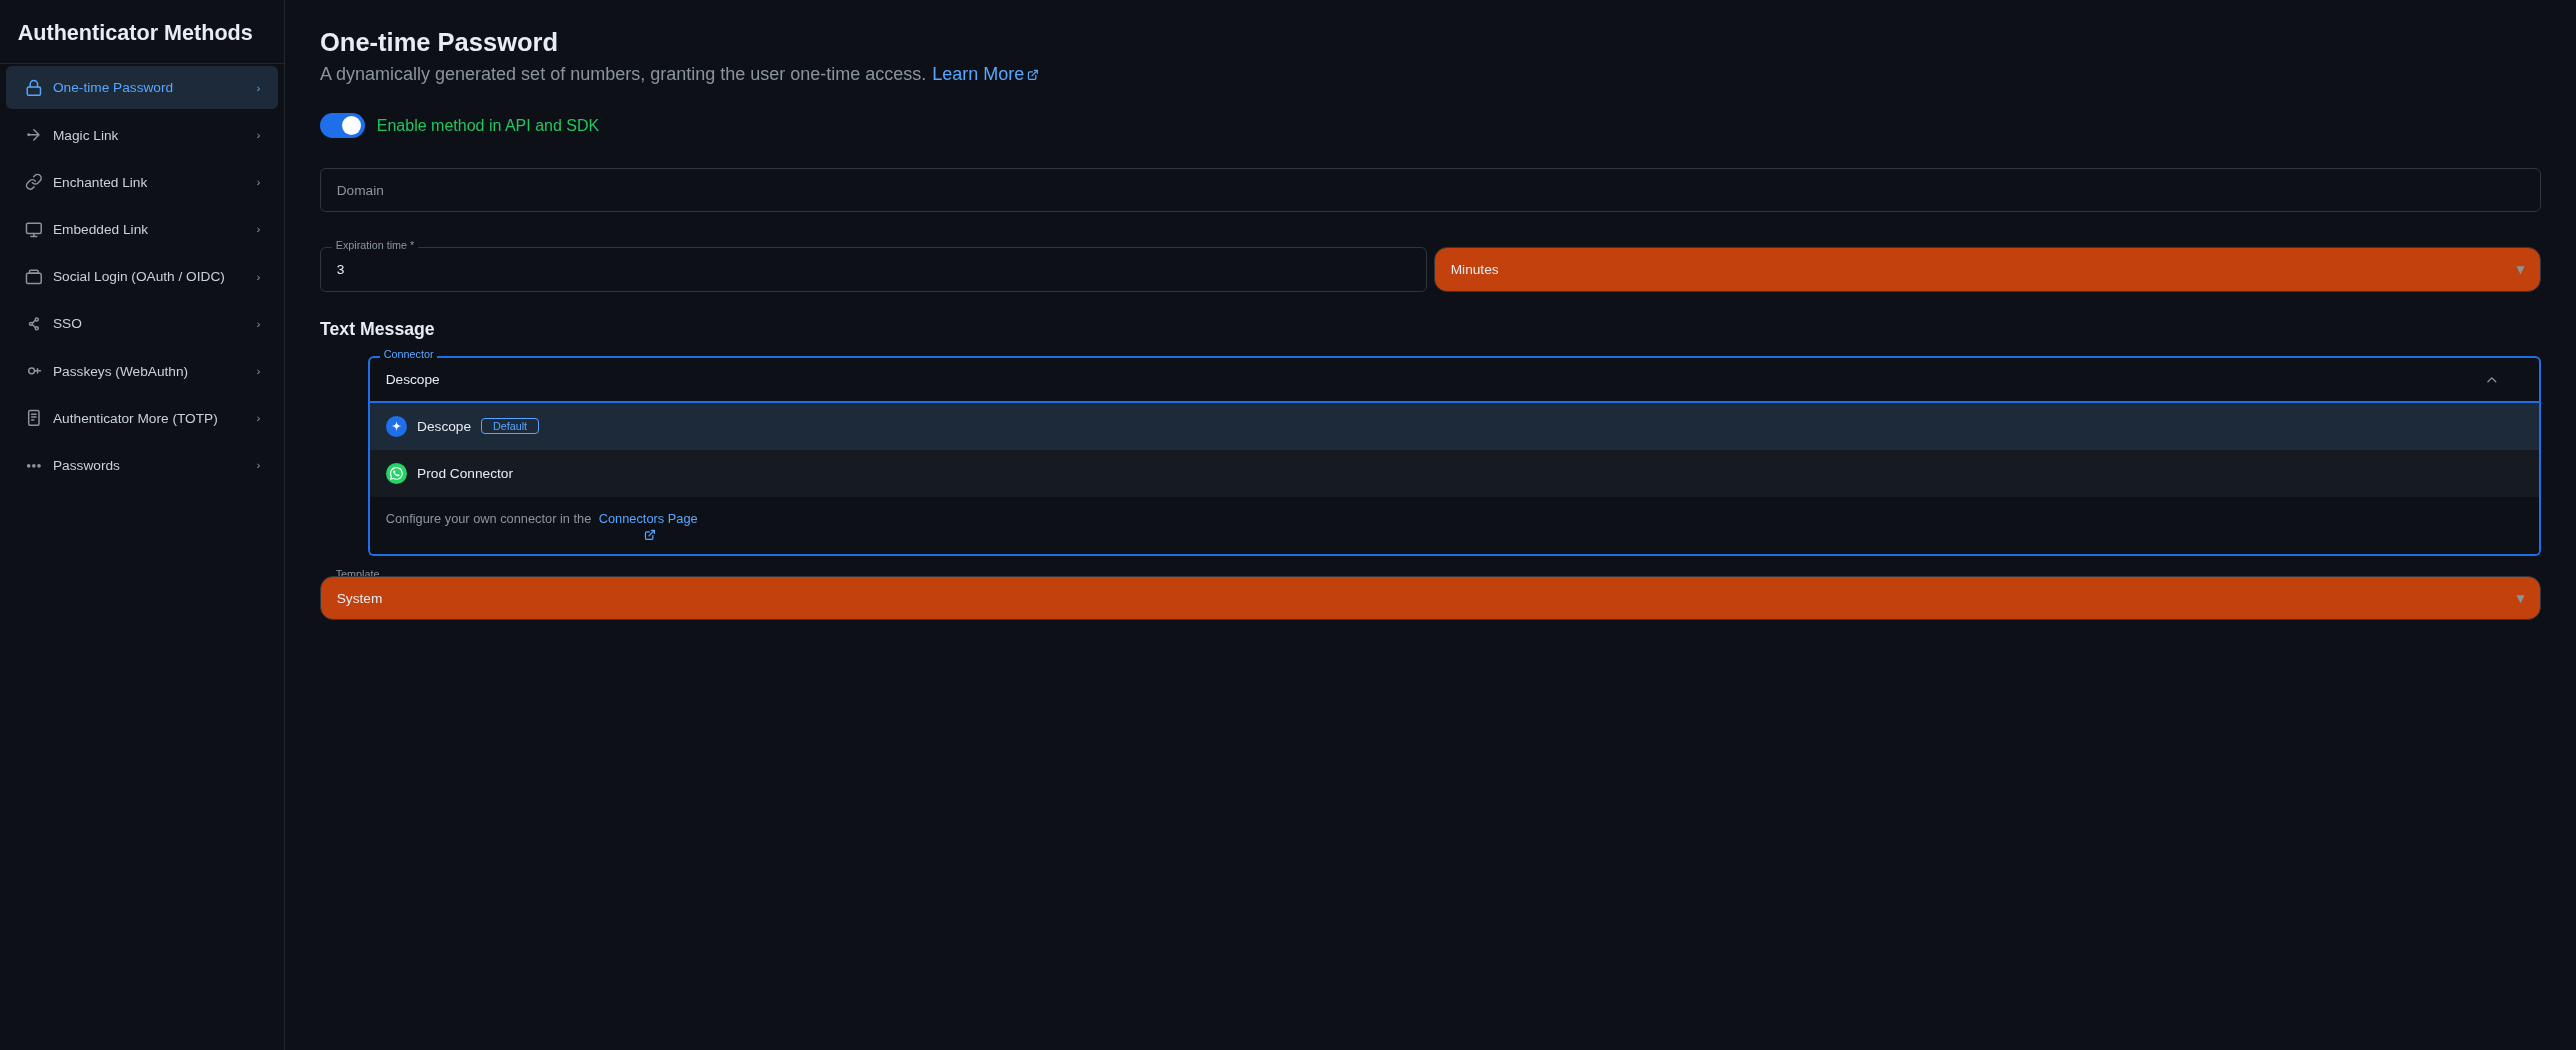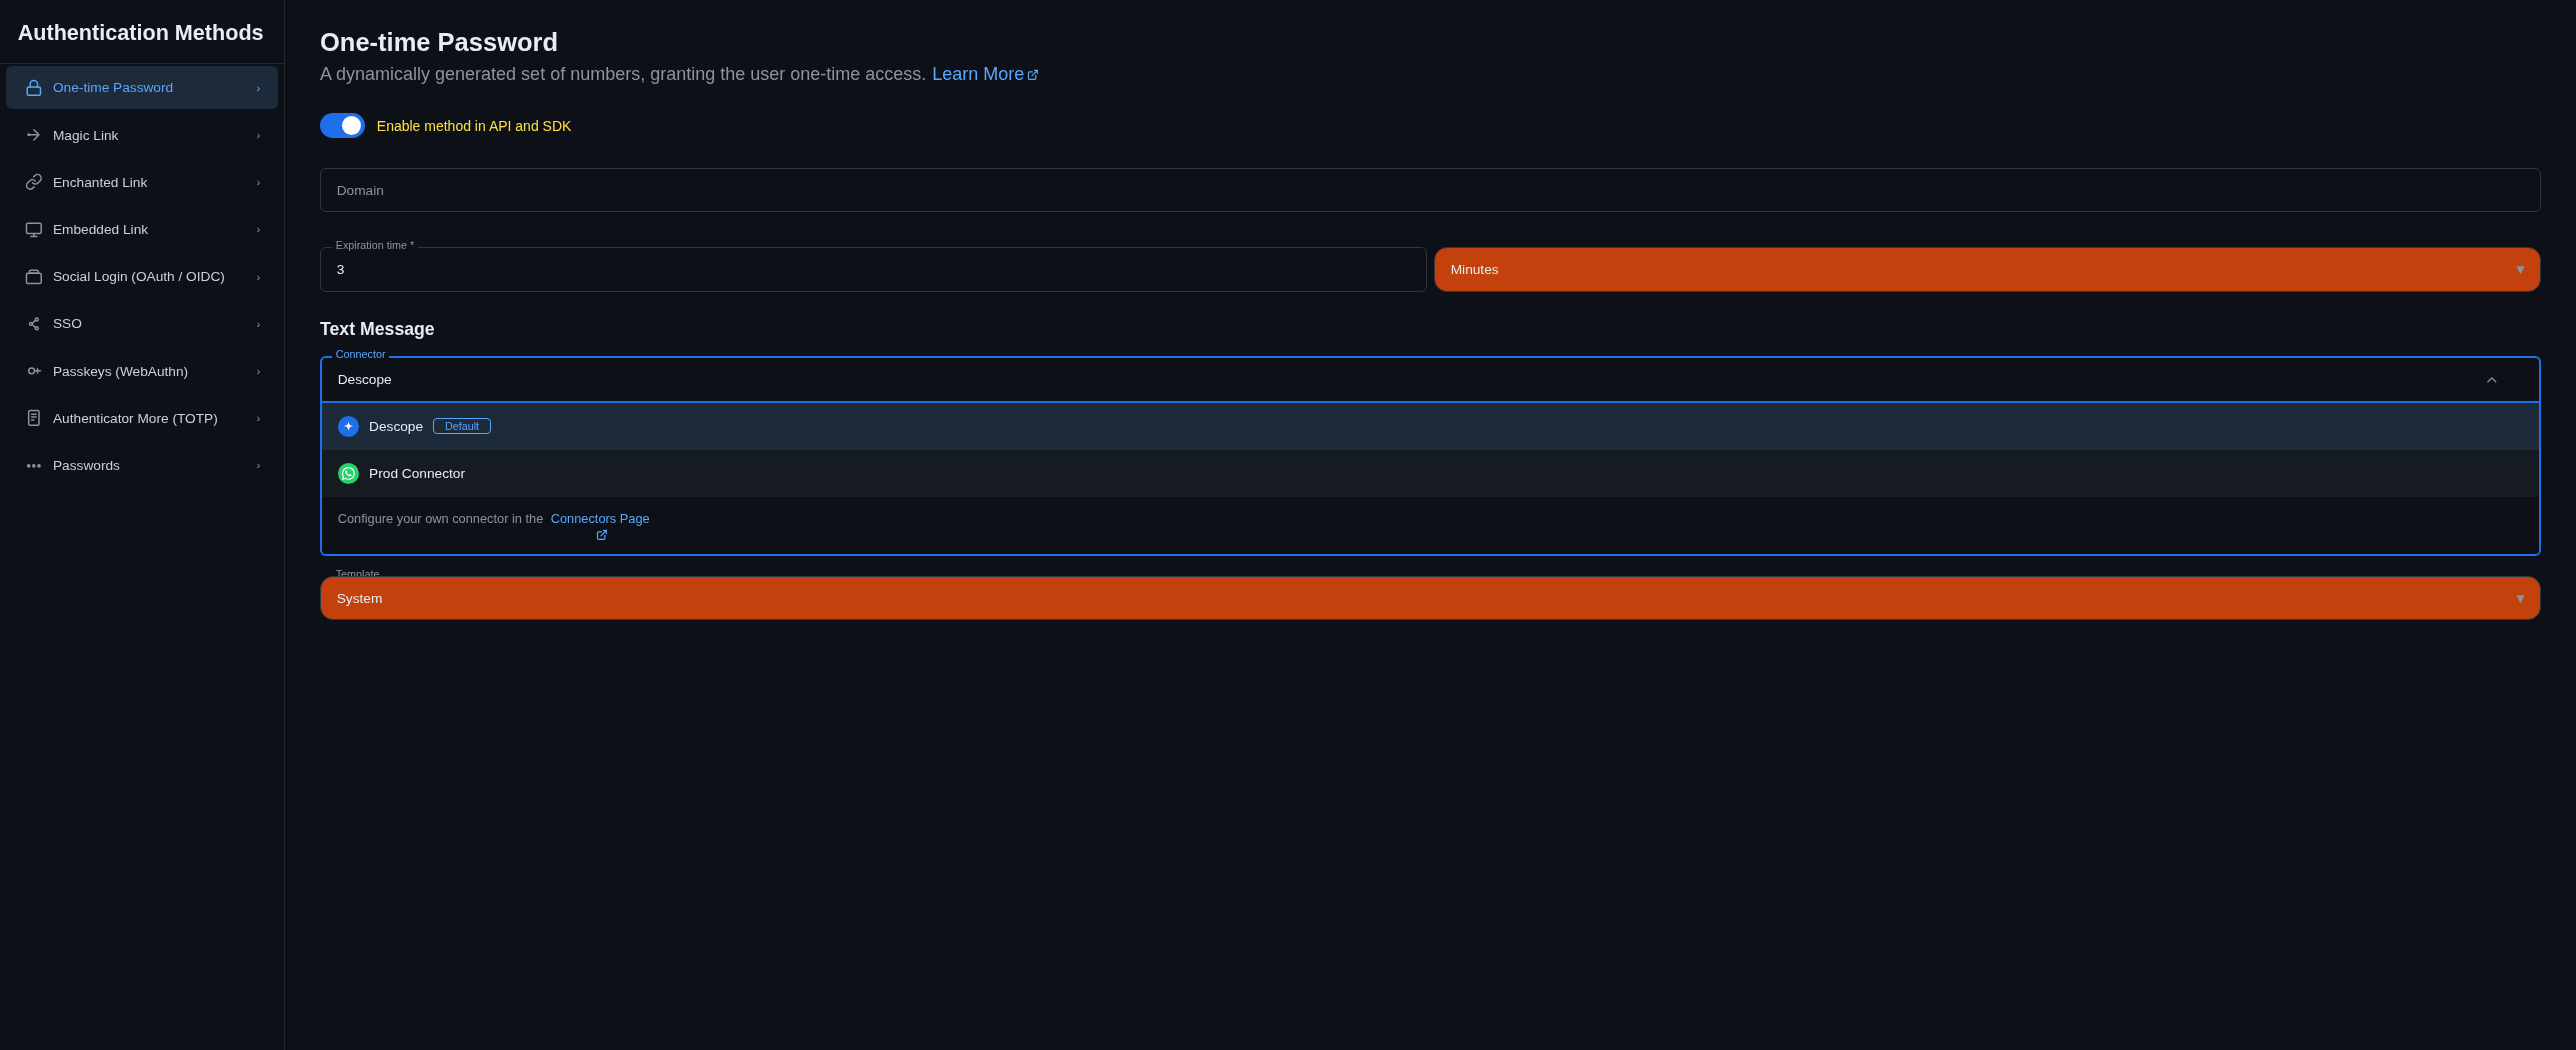--- a/index.html
+++ b/index.html
@@ -118,22 +118,22 @@
       position: absolute;
       width: 19.6px;
       height: 19.6px;
       background: #fff;
       border-radius: 50%;
       top: 2.9px;
       left: 21.6px;
       transition: left 0.2s;
     }
     .toggle-label {
-      font-size: 14px;
-      color: #fde047;
+      font-size: 16px;
+      color: #22c55e;
     }
 
     
     .form-field {
       margin-bottom: 35px;
     }
     .input-box {
       width: 100%;
       background: #0d1117;
       border: 1px solid #30363d;
@@ -205,20 +205,21 @@
       font-size: 17.7px;
       font-weight: 600;
       color: #e6edf3;
       margin-bottom: 15.7px;
     }
 
     
     .connector-wrap {
       position: relative;
       margin-bottom: 0;
+      margin-left: 48px;
     }
     .connector-label {
       position: absolute;
       top: -7.9px;
       left: 11.8px;
       background: #0d1117;
       padding: 0 3.9px;
       font-size: 10.8px;
       color: #58a6ff;
       z-index: 10;
@@ -311,21 +312,21 @@
       justify-content: center;
       font-size: 11.8px;
       color: #fff;
       flex-shrink: 0;
     }
   </style>
 </head>
 <body>
 
 <div class="sidebar">
-  <div class="sidebar-title">Authentication Methods</div>
+  <div class="sidebar-title">Authenticator Methods</div>
 
   <div class="sidebar-item active">
     <span class="item-icon">
       <svg width="17.7" height="17.7" viewBox="0 0 24 24" fill="none" stroke="#58a6ff" stroke-width="2" stroke-linecap="round" stroke-linejoin="round">
         <rect x="3" y="11" width="18" height="11" rx="2" ry="2"></rect>
         <path d="M7 11V7a5 5 0 0 1 10 0v4"></path>
       </svg>
     </span>
     <span class="item-label">One-time Password</span>
     <span class="chevron">›</span>

